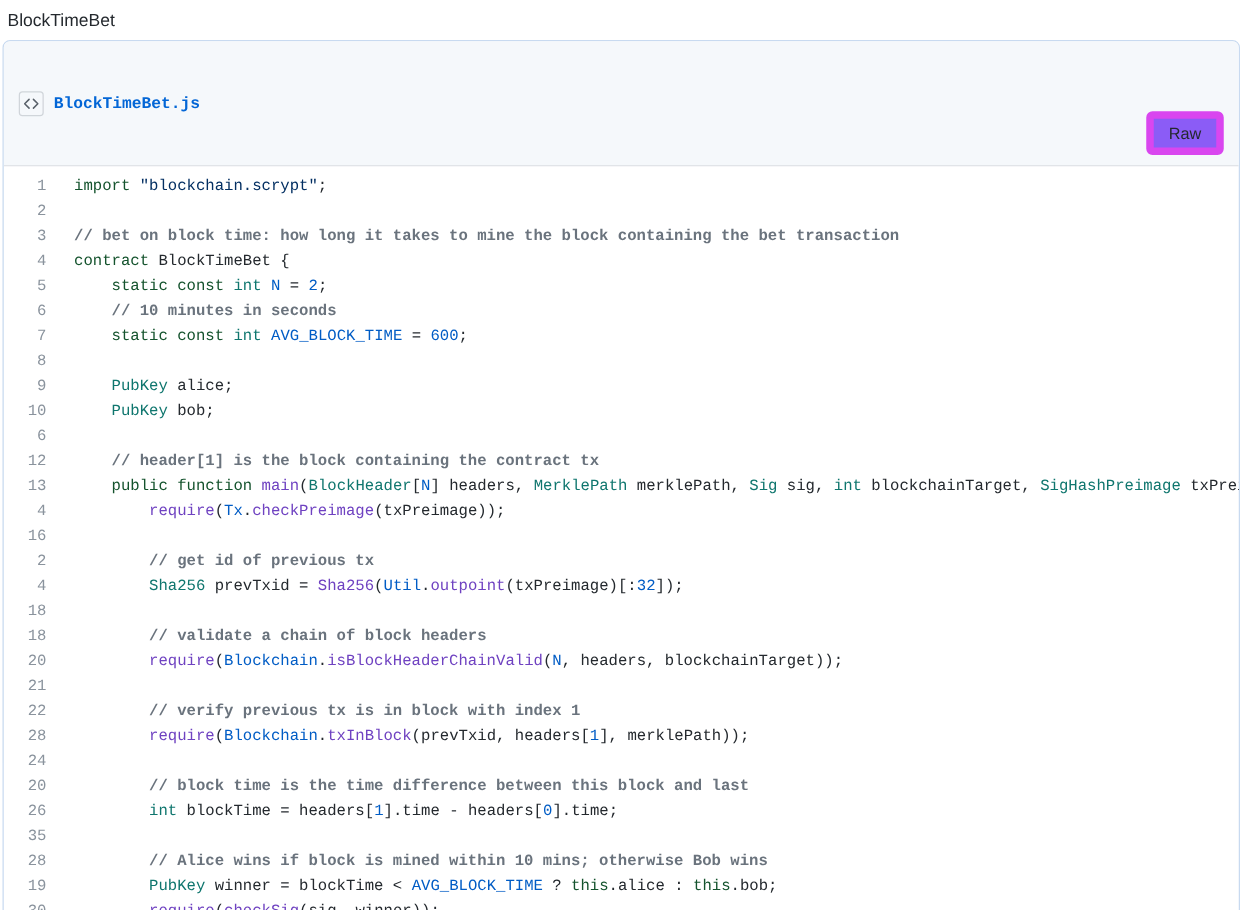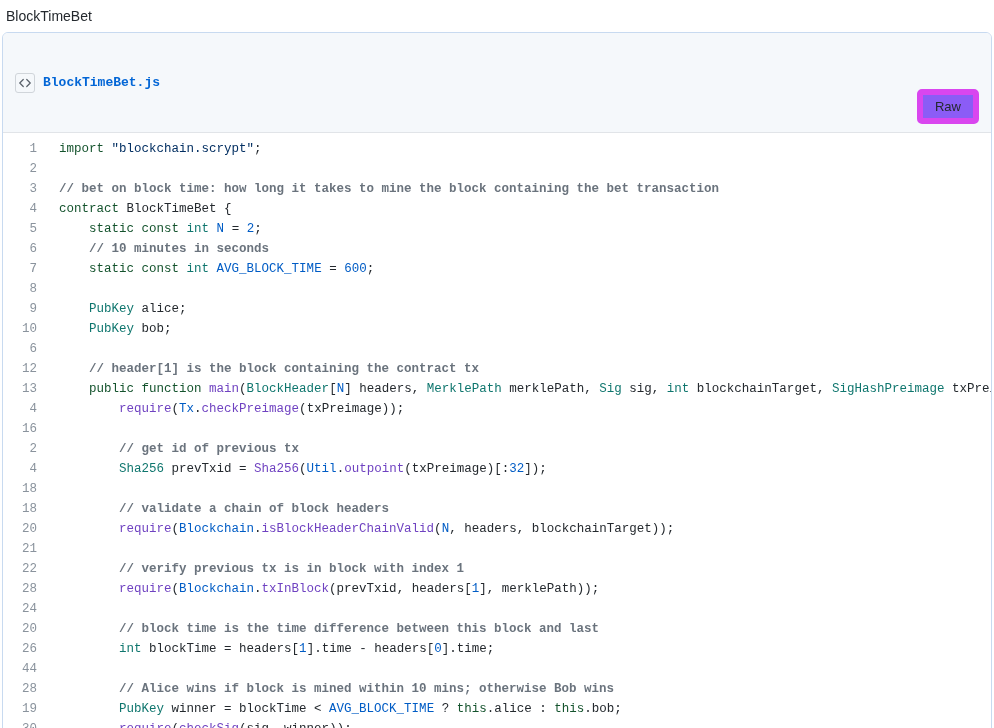--- a/index.html
+++ b/index.html
@@ -131,21 +131,21 @@
         <div class="ln">4</div>
         <div class="ln">18</div>
         <div class="ln">18</div>
         <div class="ln">20</div>
         <div class="ln">21</div>
         <div class="ln">22</div>
         <div class="ln">28</div>
         <div class="ln">24</div>
         <div class="ln">20</div>
         <div class="ln">26</div>
-        <div class="ln">44</div>
+        <div class="ln">35</div>
         <div class="ln">28</div>
         <div class="ln">19</div>
         <div class="ln">30</div>
         <div class="ln">48</div>
         <div class="ln">32</div>
       </div>
     <div class="code" id="code"><div class="code-line"><span class="tok-kw">import</span><span class="tok-pun"> </span><span class="tok-str">"blockchain.scrypt"</span><span class="tok-pun">;</span></div><div class="code-line"> </div><div class="code-line"><span class="tok-cmt">// bet on block time: how long it takes to mine the block containing the bet transaction</span></div><div class="code-line"><span class="tok-kw">contract</span><span class="tok-pun"> </span><span class="tok-id">BlockTimeBet</span><span class="tok-pun"> {</span></div><div class="code-line"><span class="tok-pun">    </span><span class="tok-kw">static</span><span class="tok-pun"> </span><span class="tok-kw">const</span><span class="tok-pun"> </span><span class="tok-type">int</span><span class="tok-pun"> </span><span class="tok-const">N</span><span class="tok-pun"> = </span><span class="tok-num">2</span><span class="tok-pun">;</span></div><div class="code-line"><span class="tok-pun">    </span><span class="tok-cmt">// 10 minutes in seconds</span></div><div class="code-line"><span class="tok-pun">    </span><span class="tok-kw">static</span><span class="tok-pun"> </span><span class="tok-kw">const</span><span class="tok-pun"> </span><span class="tok-type">int</span><span class="tok-pun"> </span><span class="tok-const">AVG_BLOCK_TIME</span><span class="tok-pun"> = </span><span class="tok-num">600</span><span class="tok-pun">;</span></div><div class="code-line"> </div><div class="code-line"><span class="tok-pun">    </span><span class="tok-type">PubKey</span><span class="tok-pun"> </span><span class="tok-id">alice</span><span class="tok-pun">;</span></div><div class="code-line"><span class="tok-pun">    </span><span class="tok-type">PubKey</span><span class="tok-pun"> </span><span class="tok-id">bob</span><span class="tok-pun">;</span></div><div class="code-line"> </div><div class="code-line"><span class="tok-pun">    </span><span class="tok-cmt">// header[1] is the block containing the contract tx</span></div><div class="code-line"><span class="tok-pun">    </span><span class="tok-kw">public</span><span class="tok-pun"> </span><span class="tok-kw">function</span><span class="tok-pun"> </span><span class="tok-fn">main</span><span class="tok-pun">(</span><span class="tok-type">BlockHeader</span><span class="tok-pun">[</span><span class="tok-const">N</span><span class="tok-pun">] </span><span class="tok-id">headers</span><span class="tok-pun">, </span><span class="tok-type">MerklePath</span><span class="tok-pun"> </span><span class="tok-id">merklePath</span><span class="tok-pun">, </span><span class="tok-type">Sig</span><span class="tok-pun"> </span><span class="tok-id">sig</span><span class="tok-pun">, </span><span class="tok-type">int</span><span class="tok-pun"> </span><span class="tok-id">blockchainTarget</span><span class="tok-pun">, </span><span class="tok-type">SigHashPreimage</span><span class="tok-pun"> </span><span class="tok-id">txPreimage</span></div><div class="code-line"><span class="tok-pun">        </span><span class="tok-fn">require</span><span class="tok-pun">(</span><span class="tok-const">Tx</span><span class="tok-pun">.</span><span class="tok-fn">checkPreimage</span><span class="tok-pun">(</span><span class="tok-id">txPreimage</span><span class="tok-pun">));</span></div><div class="code-line"> </div><div class="code-line"><span class="tok-pun">        </span><span class="tok-cmt">// get id of previous tx</span></div><div class="code-line"><span class="tok-pun">        </span><span class="tok-type">Sha256</span><span class="tok-pun"> </span><span class="tok-id">prevTxid</span><span class="tok-pun"> = </span><span class="tok-fn">Sha256</span><span class="tok-pun">(</span><span class="tok-const">Util</span><span class="tok-pun">.</span><span class="tok-fn">outpoint</span><span class="tok-pun">(</span><span class="tok-id">txPreimage</span><span class="tok-pun">)[:</span><span class="tok-num">32</span><span class="tok-pun">]);</span></div><div class="code-line"> </div><div class="code-line"><span class="tok-pun">        </span><span class="tok-cmt">// validate a chain of block headers</span></div><div class="code-line"><span class="tok-pun">        </span><span class="tok-fn">require</span><span class="tok-pun">(</span><span class="tok-const">Blockchain</span><span class="tok-pun">.</span><span class="tok-fn">isBlockHeaderChainValid</span><span class="tok-pun">(</span><span class="tok-const">N</span><span class="tok-pun">, </span><span class="tok-id">headers</span><span class="tok-pun">, </span><span class="tok-id">blockchainTarget</span><span class="tok-pun">));</span></div><div class="code-line"> </div><div class="code-line"><span class="tok-pun">        </span><span class="tok-cmt">// verify previous tx is in block with index 1</span></div><div class="code-line"><span class="tok-pun">        </span><span class="tok-fn">require</span><span class="tok-pun">(</span><span class="tok-const">Blockchain</span><span class="tok-pun">.</span><span class="tok-fn">txInBlock</span><span class="tok-pun">(</span><span class="tok-id">prevTxid</span><span class="tok-pun">, </span><span class="tok-id">headers</span><span class="tok-pun">[</span><span class="tok-num">1</span><span class="tok-pun">], </span><span class="tok-id">merklePath</span><span class="tok-pun">));</span></div><div class="code-line"> </div><div class="code-line"><span class="tok-pun">        </span><span class="tok-cmt">// block time is the time difference between this block and last</span></div><div class="code-line"><span class="tok-pun">        </span><span class="tok-type">int</span><span class="tok-pun"> </span><span class="tok-id">blockTime</span><span class="tok-pun"> = </span><span class="tok-id">headers</span><span class="tok-pun">[</span><span class="tok-num">1</span><span class="tok-pun">].</span><span class="tok-id">time</span><span class="tok-pun"> - </span><span class="tok-id">headers</span><span class="tok-pun">[</span><span class="tok-num">0</span><span class="tok-pun">].</span><span class="tok-id">time</span><span class="tok-pun">;</span></div><div class="code-line"> </div><div class="code-line"><span class="tok-pun">        </span><span class="tok-cmt">// Alice wins if block is mined within 10 mins; otherwise Bob wins</span></div><div class="code-line"><span class="tok-pun">        </span><span class="tok-type">PubKey</span><span class="tok-pun"> </span><span class="tok-id">winner</span><span class="tok-pun"> = </span><span class="tok-id">blockTime</span><span class="tok-pun"> &lt; </span><span class="tok-const">AVG_BLOCK_TIME</span><span class="tok-pun"> ? </span><span class="tok-kw">this</span><span class="tok-pun">.</span><span class="tok-id">alice</span><span class="tok-pun"> : </span><span class="tok-kw">this</span><span class="tok-pun">.</span><span class="tok-id">bob</span><span class="tok-pun">;</span></div><div class="code-line"><span class="tok-pun">        </span><span class="tok-fn">require</span><span class="tok-pun">(</span><span class="tok-fn">checkSig</span><span class="tok-pun">(</span><span class="tok-id">sig</span><span class="tok-pun">, </span><span class="tok-id">winner</span><span class="tok-pun">));</span></div><div class="code-line"><span class="tok-pun">    }</span></div><div class="code-line"><span class="tok-pun">}</span></div></div>
   </div>
 </div>
 

